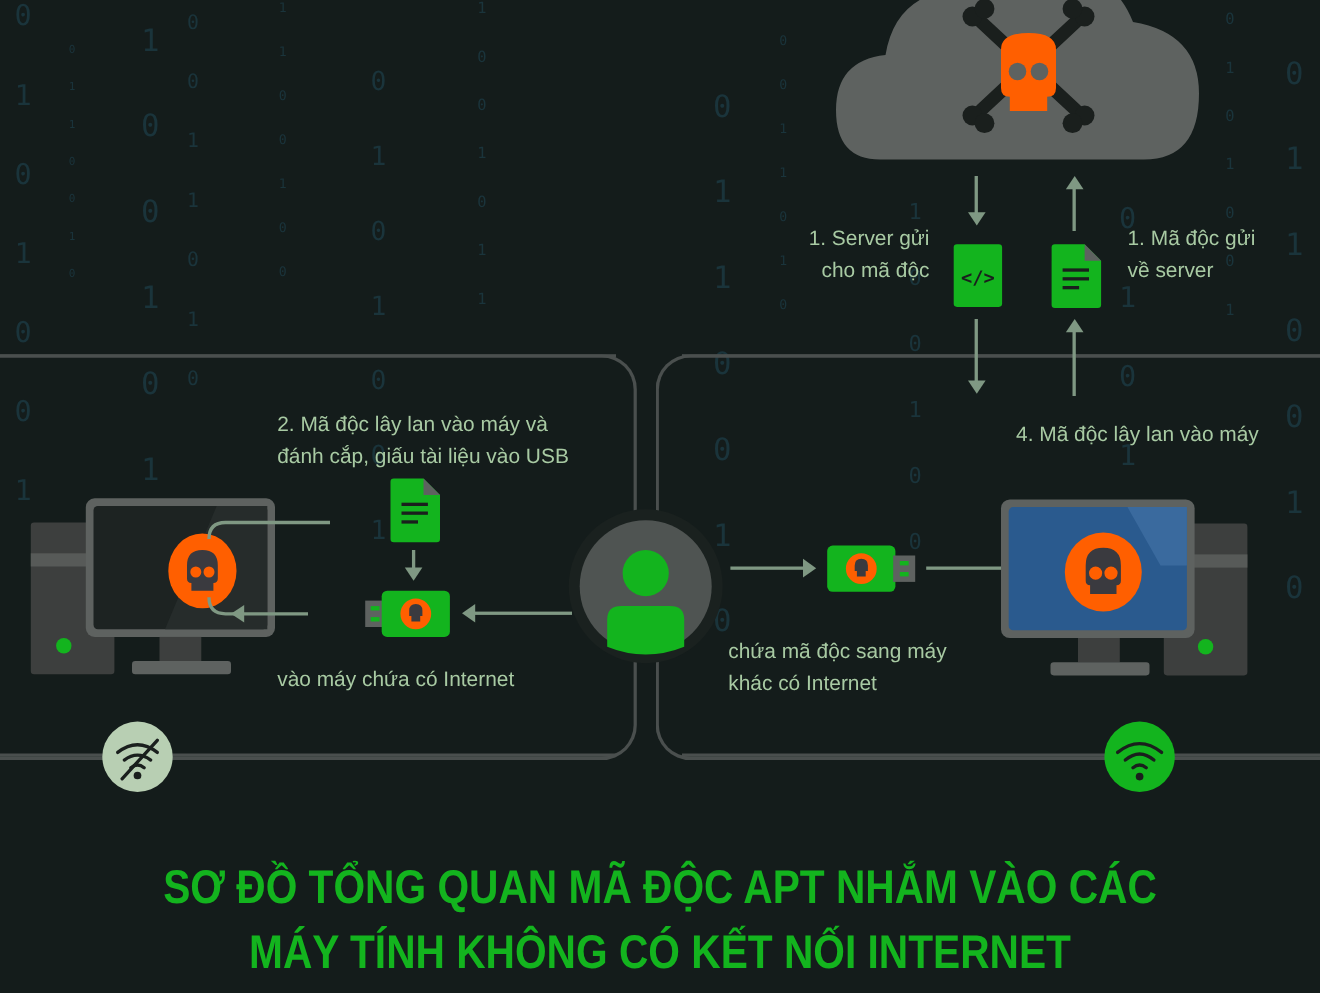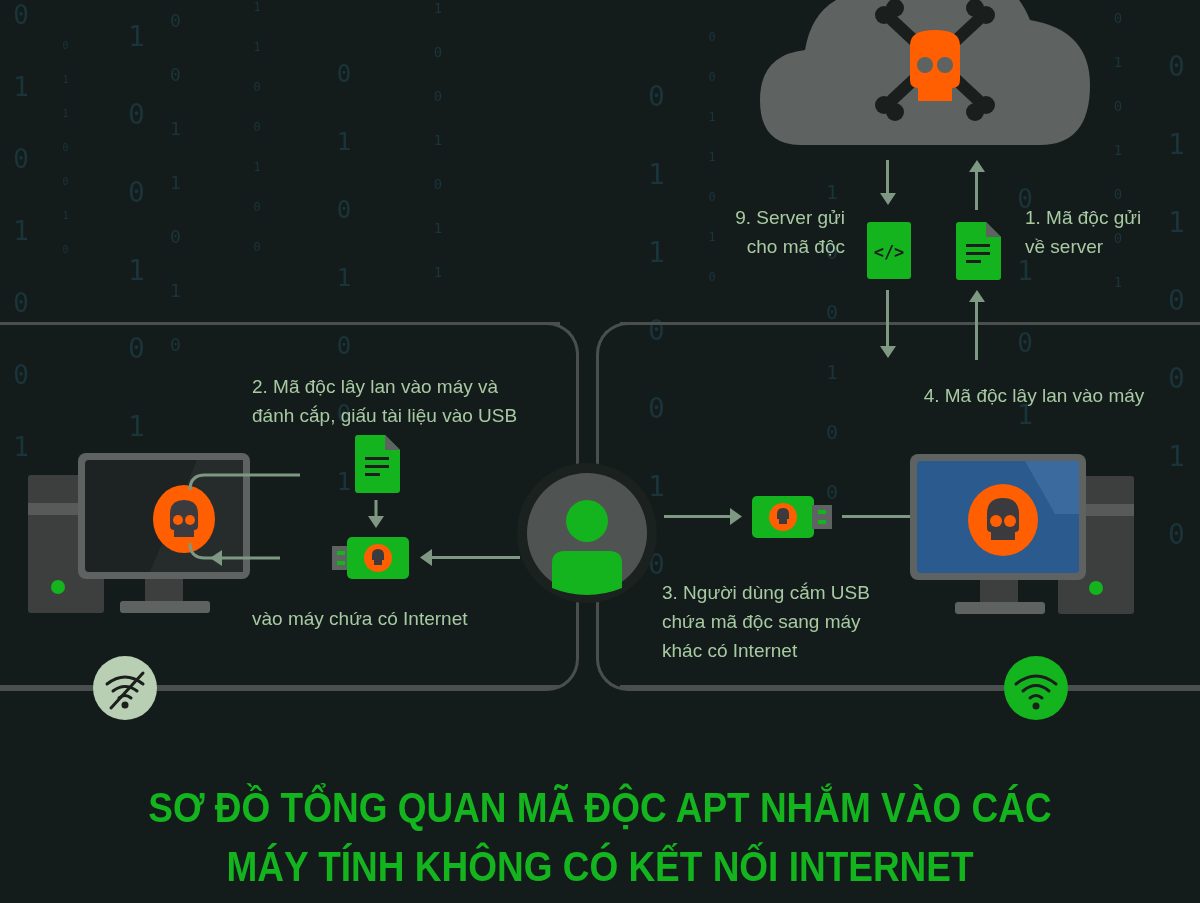--- a/index.html
+++ b/index.html
@@ -86,21 +86,21 @@
 </svg>
 <svg style="left:956px;top:222px;" width="45" height="58">
   <path d="M3 0 L30 0 L45 15 L45 55 Q45 58 42 58 L3 58 Q0 58 0 55 L0 3 Q0 0 3 0Z" fill="#13b41e"></path>
   <path d="M30 0 L45 15 L30 15Z" fill="#5e6260"></path>
   <rect x="10" y="22" width="24" height="3" fill="#1a1f1d"></rect>
   <rect x="10" y="30" width="24" height="3" fill="#1a1f1d"></rect>
   <rect x="10" y="38" width="15" height="3" fill="#1a1f1d"></rect>
 </svg>
 
 <div class="lbl" style="left:680px;top:203px;width:165px;text-align:right;">
-  <div>9. Server gửi</div>
+  <div>1. Server gửi</div>
   <div>cho mã độc</div>
 </div>
 
 <div class="lbl" style="left:1025px;top:203px;width:170px;">
   <div>1. Mã độc gửi</div>
   <div>về server</div>
 </div>
 
 <div class="lbl" style="left:884px;top:381px;width:300px;text-align:center;">
   <div>4. Mã độc lây lan vào máy</div>
@@ -109,21 +109,20 @@
 <div class="lbl" style="left:252px;top:372px;width:320px;">
   <div>2. Mã độc lây lan vào máy và</div>
   <div>đánh cắp, giấu tài liệu vào USB</div>
 </div>
 
 <div class="lbl" style="left:252px;top:604px;width:300px;">
   <div>vào máy chứa có Internet</div>
 </div>
 
 <div class="lbl" style="left:662px;top:578px;width:260px;">
-  <div>3. Người dùng cắm USB</div>
   <div>chứa mã độc sang máy</div>
   <div>khác có Internet</div>
 </div>
 
 <svg style="left:25px;top:453px;" width="230" height="162">
   <rect x="3" y="22" width="76" height="138" rx="3" fill="#3d3f3e"></rect>
   <rect x="3" y="50" width="76" height="12" fill="#575a58"></rect>
   <circle cx="33" cy="134" r="7" fill="#13b41e"></circle>
   <rect x="53" y="0" width="172" height="126" rx="8" fill="#5e6260"></rect>
   <rect x="60" y="7" width="158" height="112" rx="4" fill="#1d2322"></rect>

